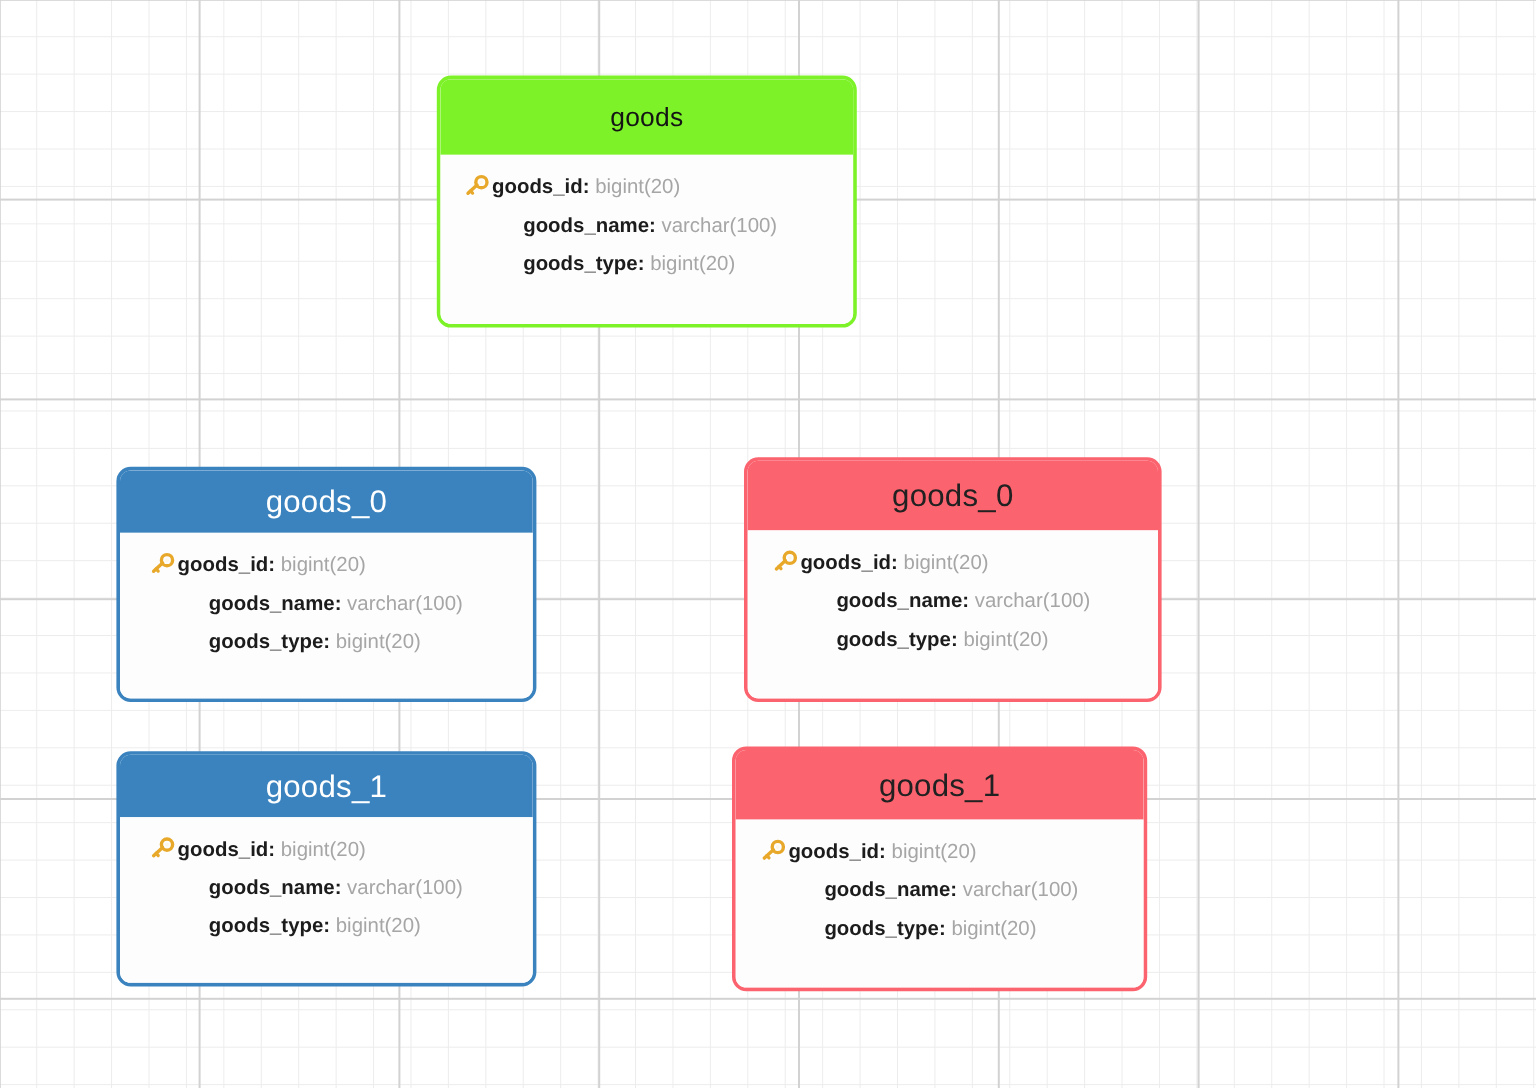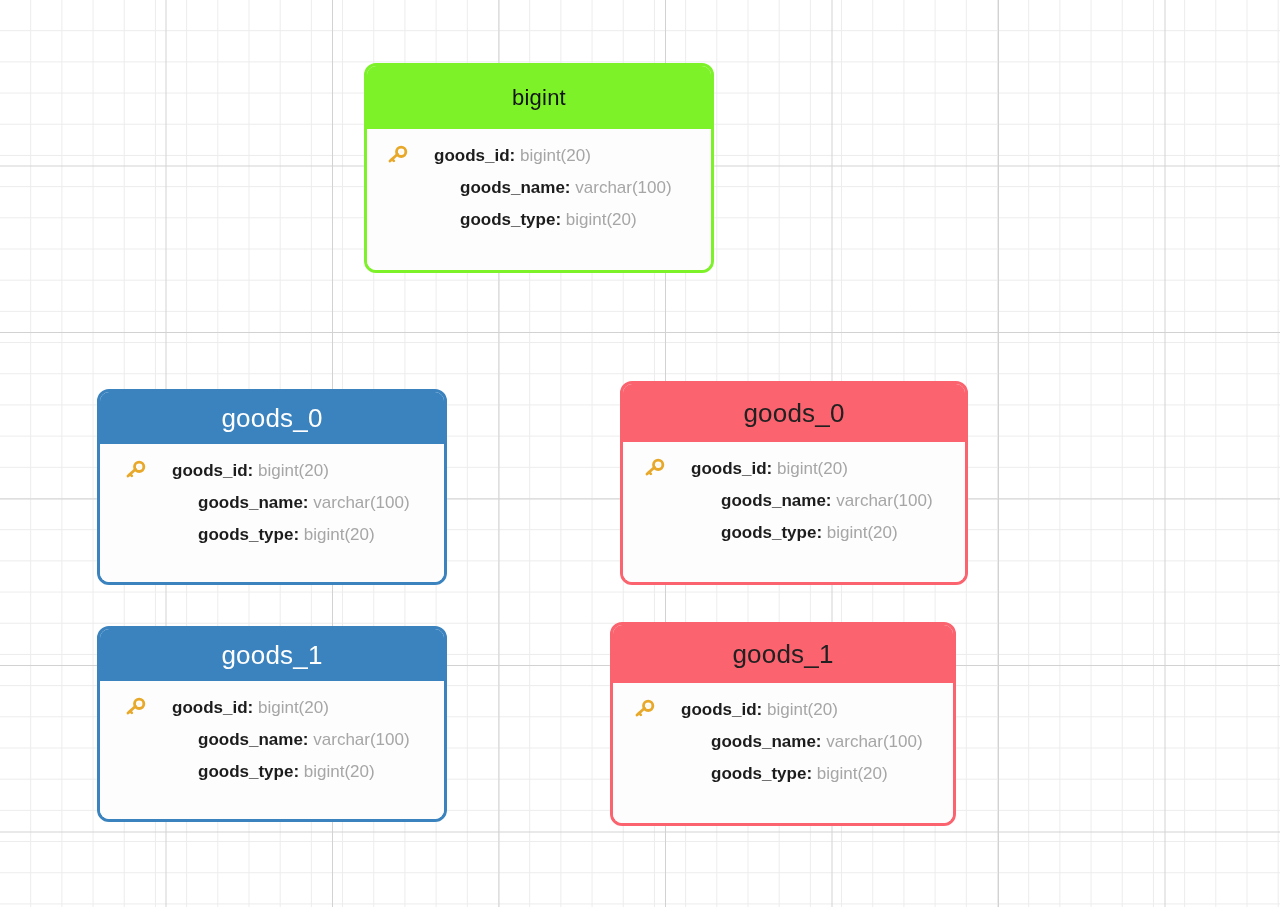--- a/index.html
+++ b/index.html
@@ -62,21 +62,20 @@
     padding: 10px 0 12px 0;
   }
 
   .field-row {
     display: flex;
     align-items: center;
     white-space: nowrap;
     font-size: 17px;
     line-height: 1.0;
     padding: 6px 0;
-    gap: 24px;
   }
 
   .field-key-slot {
     flex: 0 0 auto;
     width: 26px;
     height: 20px;
     display: flex;
     align-items: center;
     justify-content: center;
   }
@@ -170,21 +169,21 @@
   #node-red-1 .field-row { padding-left: 18px; }
   #node-red-0 .field-row.indent .field-text,
   #node-red-1 .field-row.indent .field-text { padding-left: 30px; }
 </style>
 </head>
 <body>
 
 <div id="canvas">
 
   <div class="table-node" id="node-goods">
-    <div class="table-header">bigint</div>
+    <div class="table-header">goods</div>
     <div class="table-body">
 
       <div class="field-row">
         <span class="field-key-slot">
           <svg class="key-icon" width="21" height="20" viewBox="0 0 24 24" aria-hidden="true">
             <circle cx="16.4" cy="8.2" r="5.6" fill="none" stroke="#e8a92b" stroke-width="3.4"></circle>
             <circle cx="16.4" cy="8.2" r="1.9" fill="#fff8e6"></circle>
             <path d="M12.0 11.0 L3.0 19.3" stroke="#e8a92b" stroke-width="3.4" stroke-linecap="round"></path>
             <path d="M5.4 16.9 L7.6 19.1" stroke="#e8a92b" stroke-width="3.2" stroke-linecap="round"></path>
           </svg>

